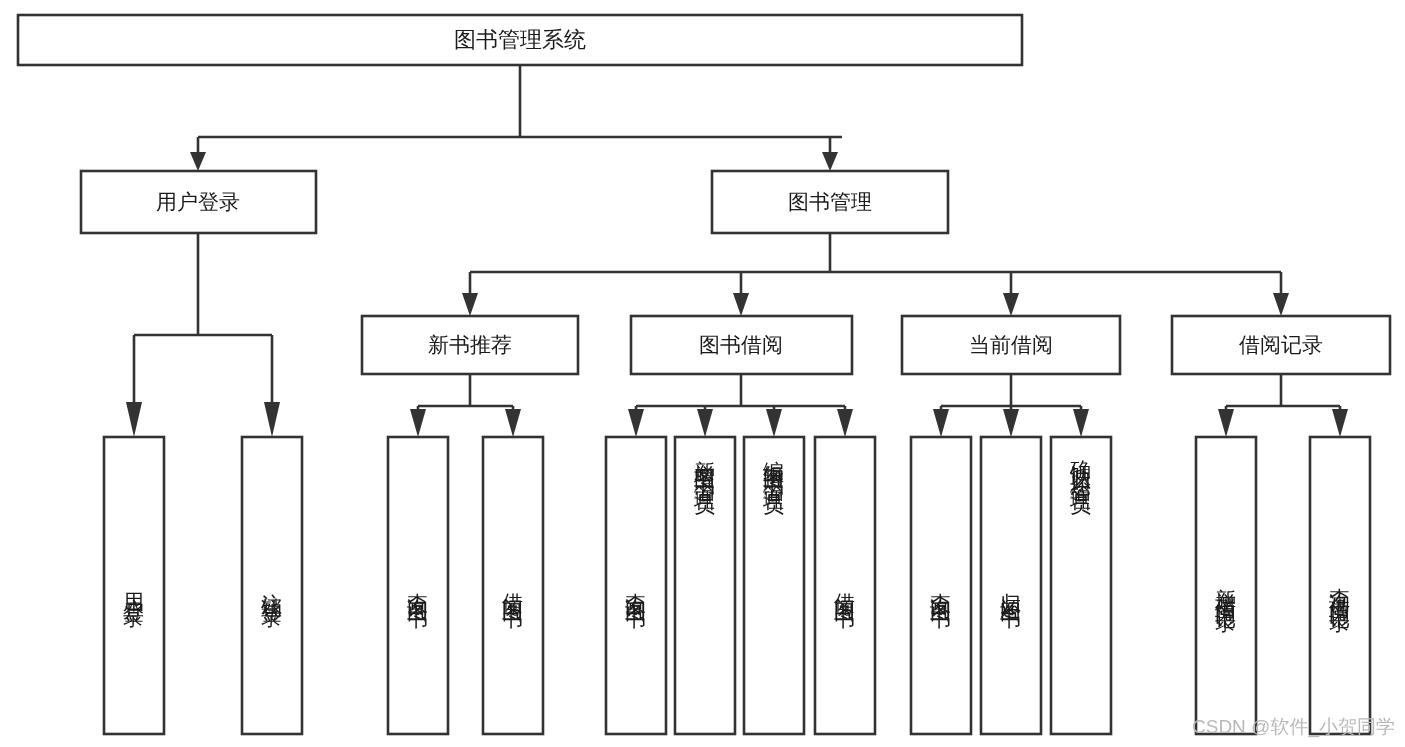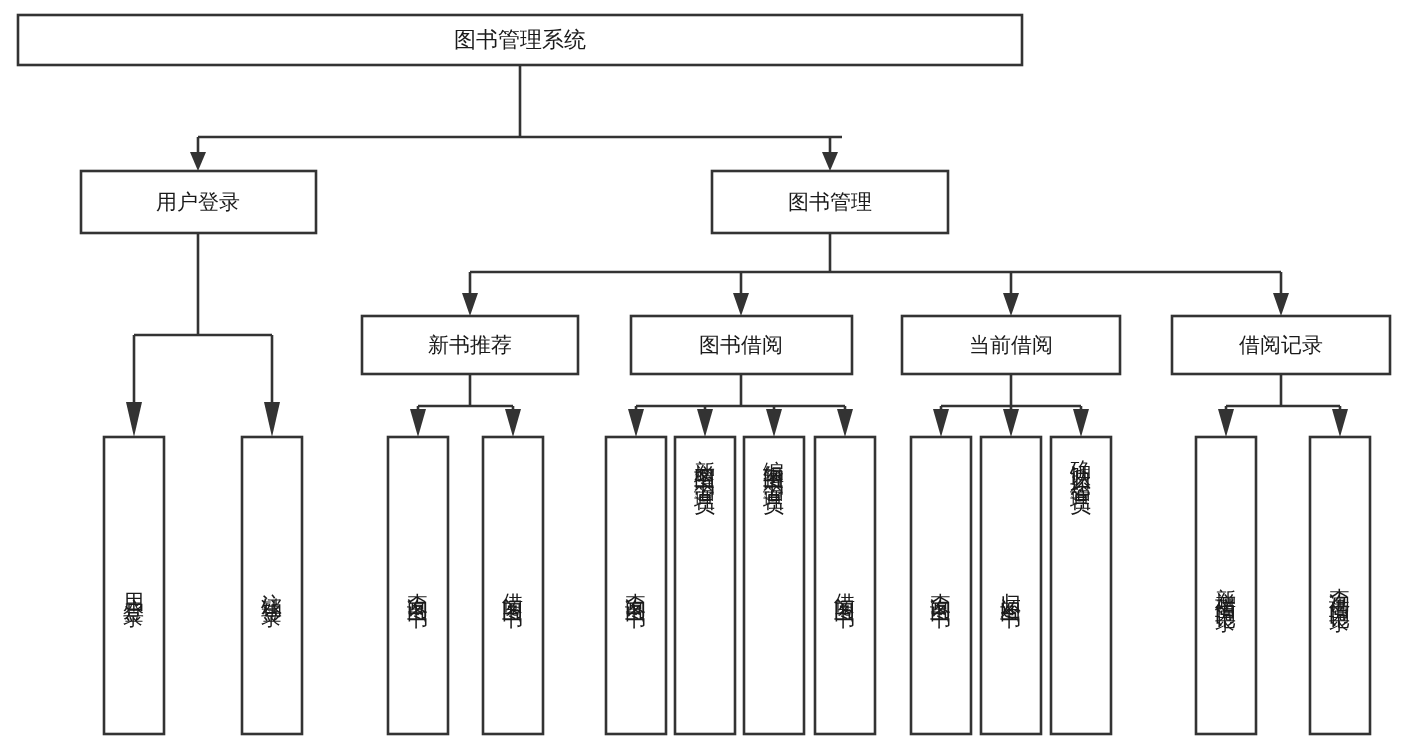--- a/index.html
+++ b/index.html
@@ -236,14 +236,15 @@
     <span class="leaf-text">确认归还（管理员）</span>
   </div>
 
   <div class="leaf-text-wrap center-v" style="left:1196px;top:437px;width:60px;height:297px;">
     <span class="leaf-text">新增借阅记录</span>
   </div>
   <div class="leaf-text-wrap center-v" style="left:1310px;top:437px;width:60px;height:297px;">
     <span class="leaf-text">查询借阅记录</span>
   </div>
 
+  <div class="watermark">CSDN @软件_小贺同学</div>
 
 </div>
 
 </body></html>

